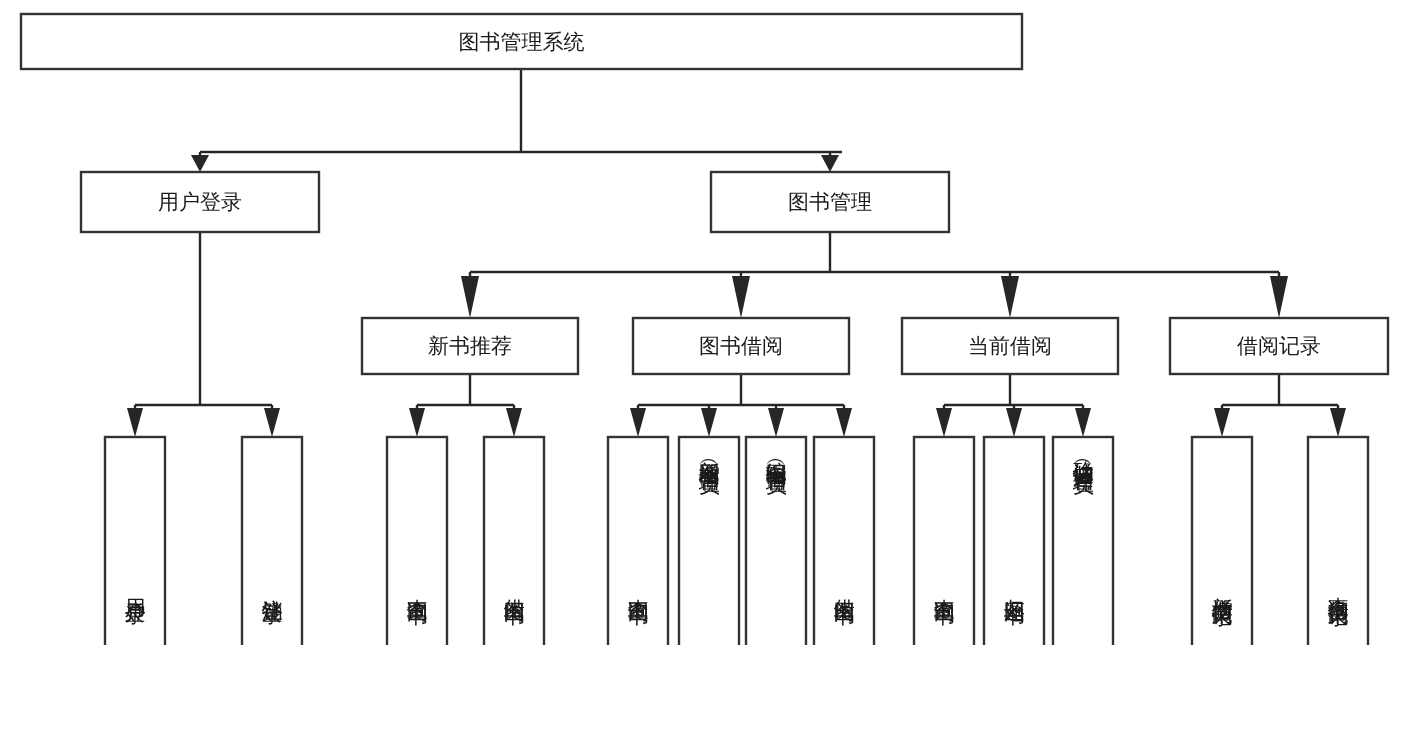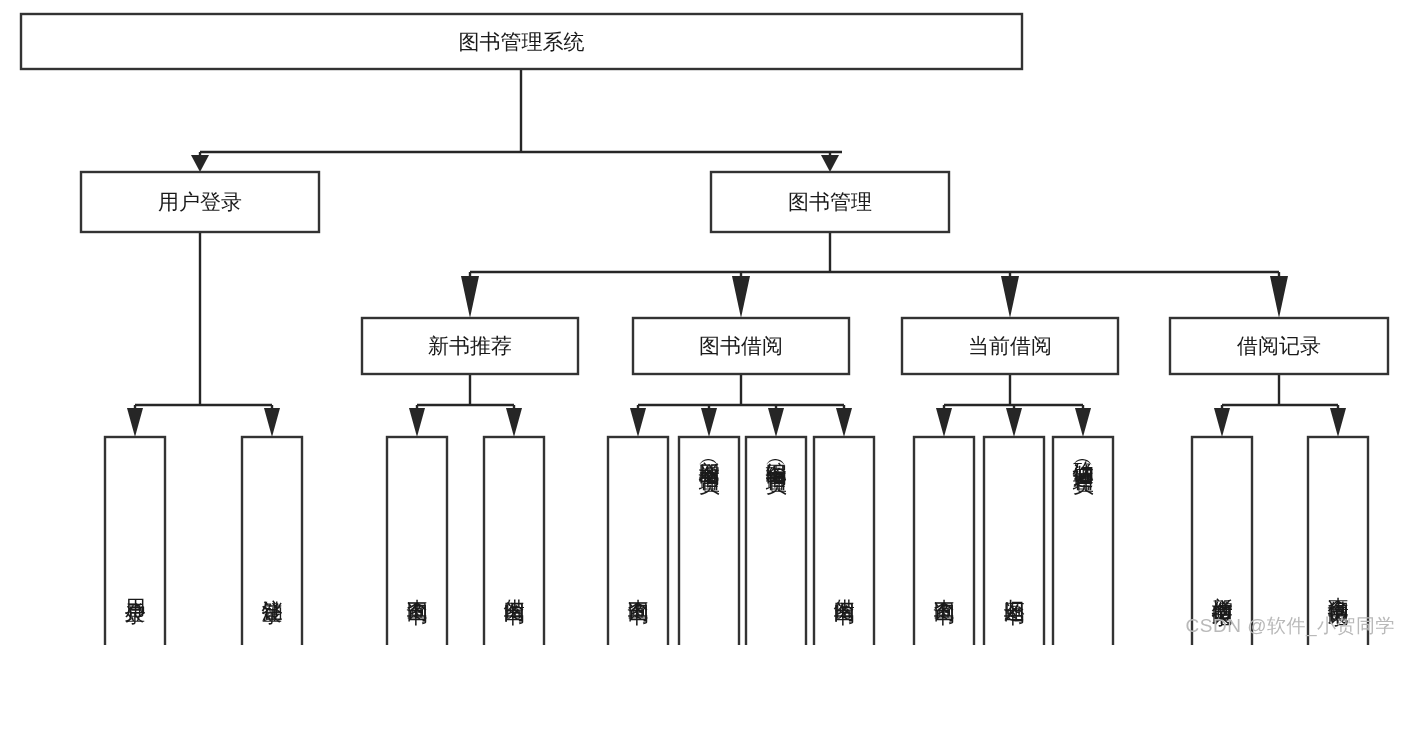--- a/index.html
+++ b/index.html
@@ -245,15 +245,14 @@
   </div>
 
   <div class="vlabel-wrap center-v" style="left:1192px; top:437px; width:60px; height:297px;">
     <div class="node-label-v">新增借阅记录</div>
   </div>
 
   <div class="vlabel-wrap center-v" style="left:1308px; top:437px; width:60px; height:297px;">
     <div class="node-label-v">查询借阅记录</div>
   </div>
 
-  <div class="watermark">CSDN @软件_小贺同学</div>
 
 </div>
 
 </body></html>

